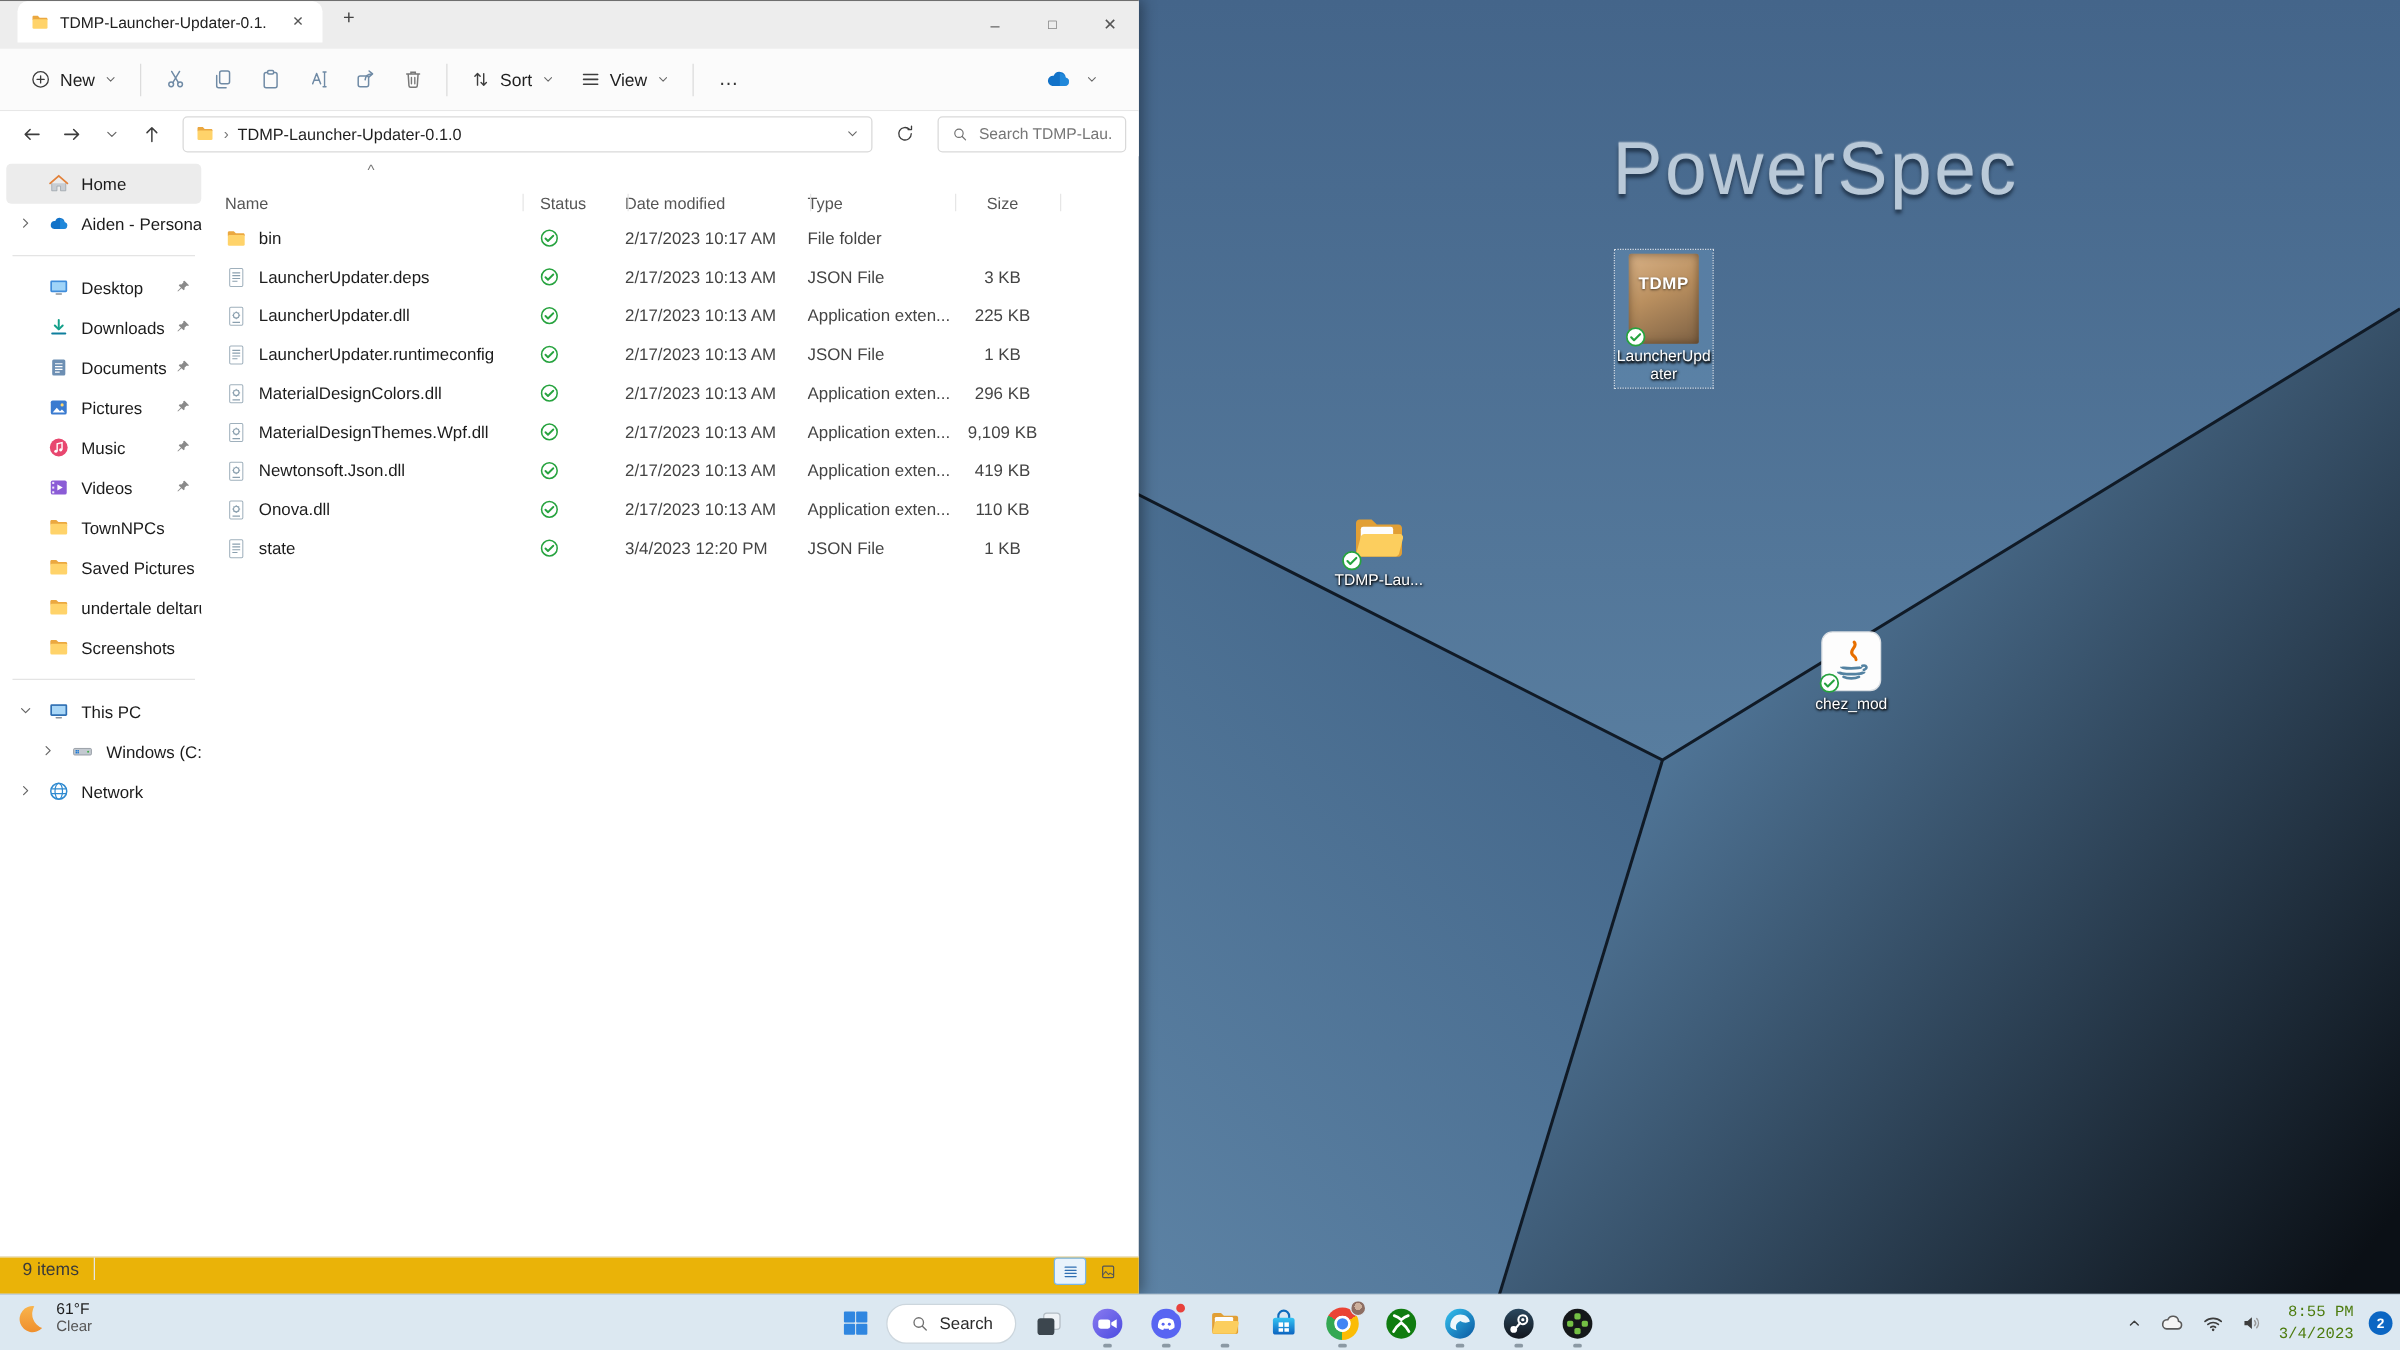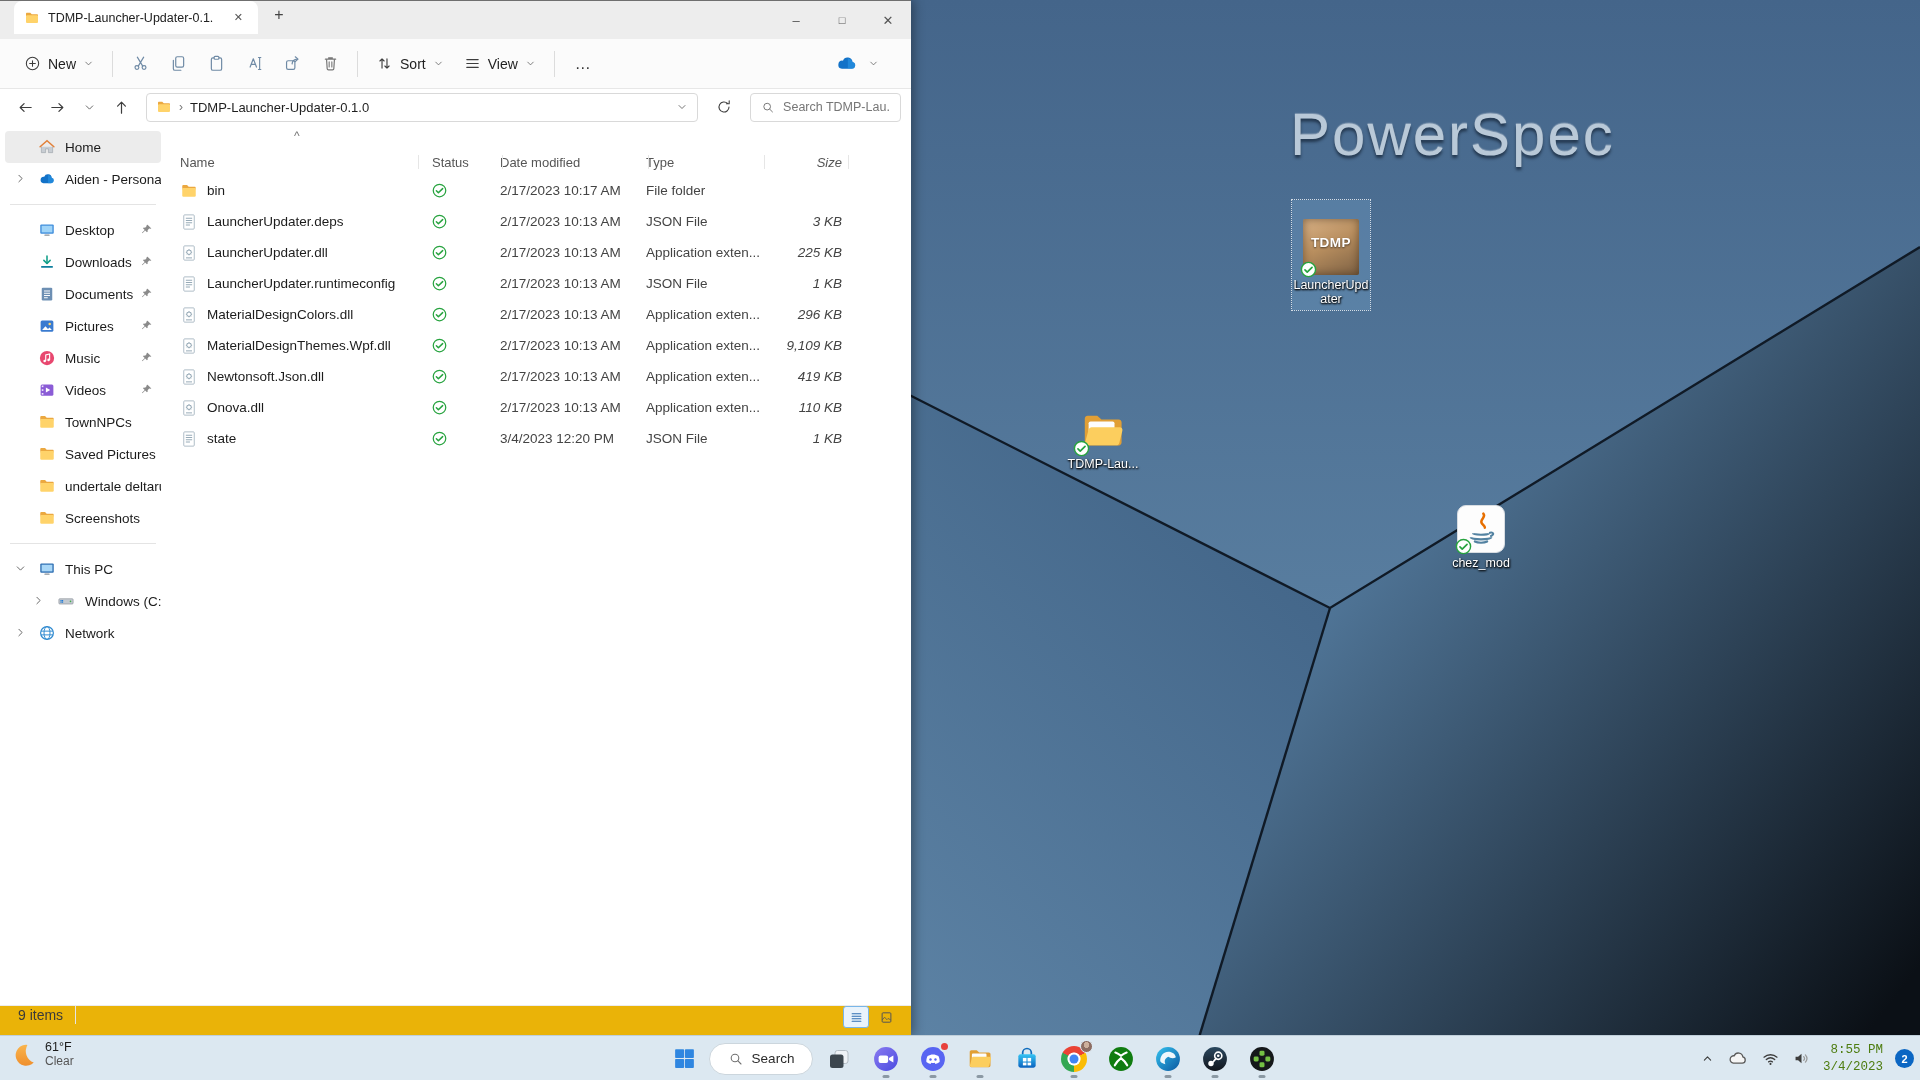--- a/index.html
+++ b/index.html
@@ -10,22 +10,22 @@
   
   .wallpaper { position:absolute; inset:0; }
   .watermark { position:absolute; left:1290px; top:100px; font-size:60px; font-weight:500;
     color:#b9c9d8; letter-spacing:2px;
     text-shadow:0 3px 3px rgba(5,15,28,.55), 0 -1px 1px rgba(255,255,255,.3); }
   .dicon { position:absolute; width:78px; display:flex; flex-direction:column; align-items:center; gap:3px; }
   .dicon .dlabel { font-size:12.5px; color:#fff; text-align:center; line-height:1.15; word-break:break-all;
     text-shadow:0 1px 2px #000, 1px 1px 2px #000; max-width:78px; }
   .dicon.selected { background:rgba(120,165,205,.30); outline:1px dotted rgba(235,240,245,.85); padding:3px 1px; }
   .badge-sync { position:absolute; left:-3px; bottom:-3px; width:17px; height:17px; }
-  .tdmp-art { position:relative; width:56px; height:56px; border-radius:2px;
-    background:linear-gradient(155deg,#d9b287 0%,#b98f5f 45%,#7d6144 100%); box-shadow:inset 0 0 8px rgba(60,40,20,.6);margin-top:16px; }
+  .tdmp-art { position:relative; width:56px; height:72px; border-radius:2px;
+    background:linear-gradient(155deg,#d9b287 0%,#b98f5f 45%,#7d6144 100%); box-shadow:inset 0 0 8px rgba(60,40,20,.6); }
   .tdmp-art .tdmp-txt { position:absolute; left:0; right:0; top:16px; text-align:center; color:#fff;
     font-weight:bold; font-size:13.5px; letter-spacing:.5px; text-shadow:0 1px 2px rgba(0,0,0,.6); }
   .fold-art { position:relative; width:54px; height:46px; }
   .java-art { position:relative; width:48px; height:48px; background:#fdfdfd; border-radius:9px;
     border:1px solid #d8dde2; display:flex; align-items:center; justify-content:center; }
 
   
   .window { position:absolute; left:0; top:0; width:911px; height:1035px; background:#fff;
     box-shadow:3px 0 10px rgba(0,0,0,.35); border-top:1px solid #6f6f6f; }
   .tabstrip { position:relative; height:38px; background:#ededed; display:flex; align-items:flex-start; padding-left:14px; }
@@ -71,21 +71,21 @@
   .sdiv { height:1px; background:#e4e4e4; margin:9px 10px; }
 
   .filearea { flex:1; position:relative; padding-top:24px; }
   .sortcaret { position:absolute; left:128px; top:4px; color:#777; font-size:12px; }
   .fhead { position:relative; height:26px; display:flex; align-items:center; font-size:13px; color:#555; }
   .frow { position:relative; height:31px; display:flex; align-items:center; font-size:13.5px; color:#1c1c1c; }
   .col-name { width:250px; padding-left:14px; display:flex; align-items:center; gap:9px; overflow:hidden; }
   .col-status { width:84px; display:flex; justify-content:flex-start; padding-left:16px; }
   .col-date { width:146px; color:#444; }
   .col-type { width:116px; color:#444; white-space:nowrap; overflow:hidden; }
-  .col-size { width:80px; text-align:right; color:#444;font-style:italic; }
+  .col-size { width:80px; text-align:center; color:#444; }
   .fhead .col-date, .fhead .col-type, .fhead .col-size { color:#555; }
   .fhead .hsep { position:absolute; width:1px; height:14px; background:#e6e6e6; top:6px; }
   .fname { white-space:nowrap; overflow:hidden; }
 
   .statusbar { position:absolute; left:0; right:0; bottom:0; height:30px; border-top:1px solid #ececec;
     display:flex; align-items:flex-start; padding:0 10px; background:#eab308; }
   .icount { font-size:14px; color:#3a3a3a; padding-left:8px; border-right:1px solid #e5e5e5; padding-right:12px; height:18px; display:flex; align-items:center; }
   .viewtoggles { margin-left:auto; display:flex; gap:4px; padding-right:2px; }
   .vt { width:26px; height:22px; display:flex; align-items:center; justify-content:center; border-radius:3px; border:1px solid transparent; }
   .vt.active { border-color:#79b6e8; background:#e9f3fb; }

